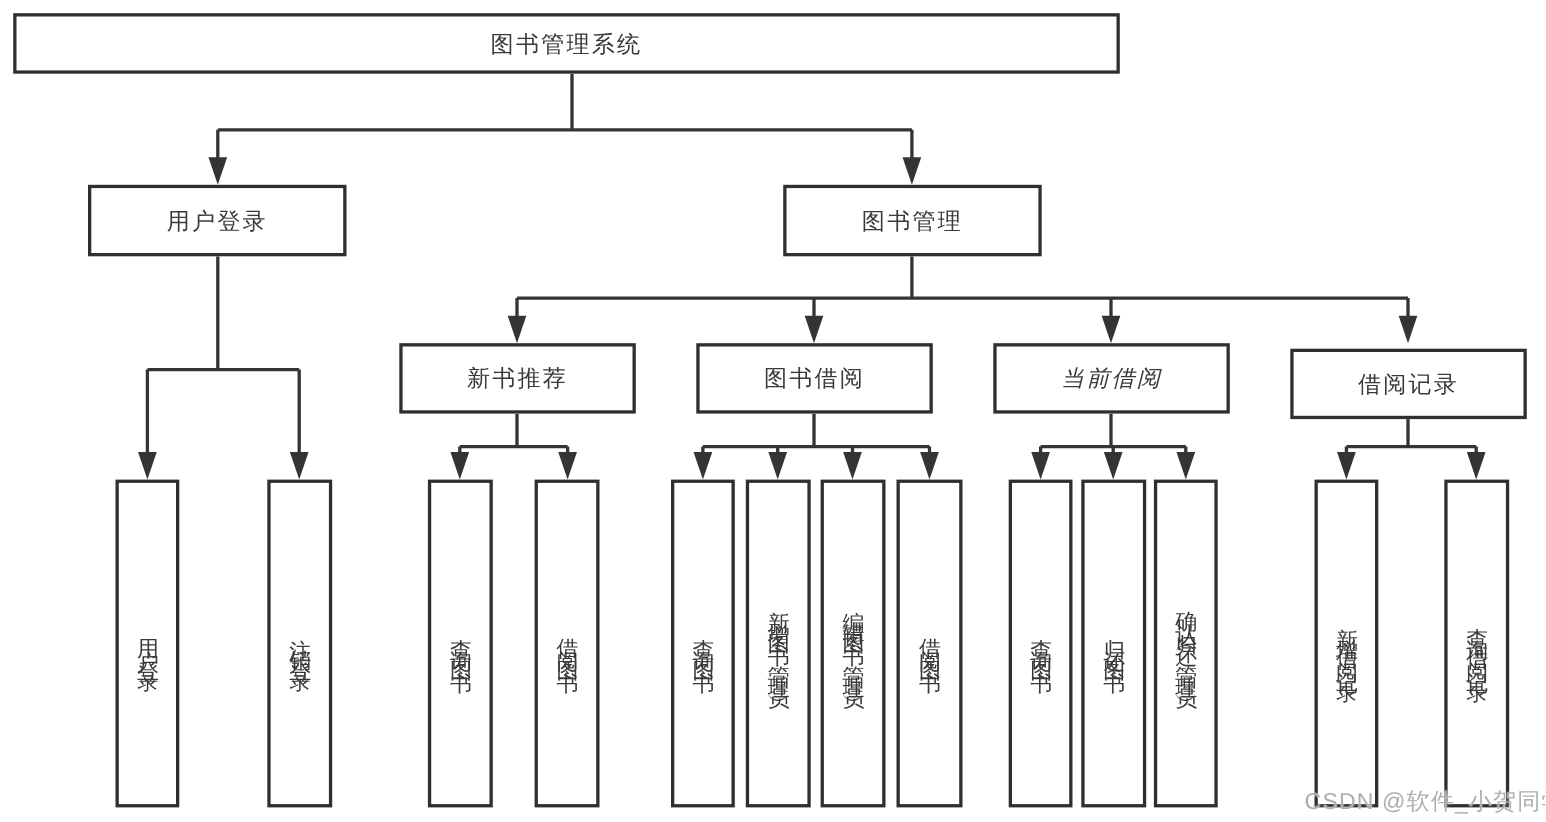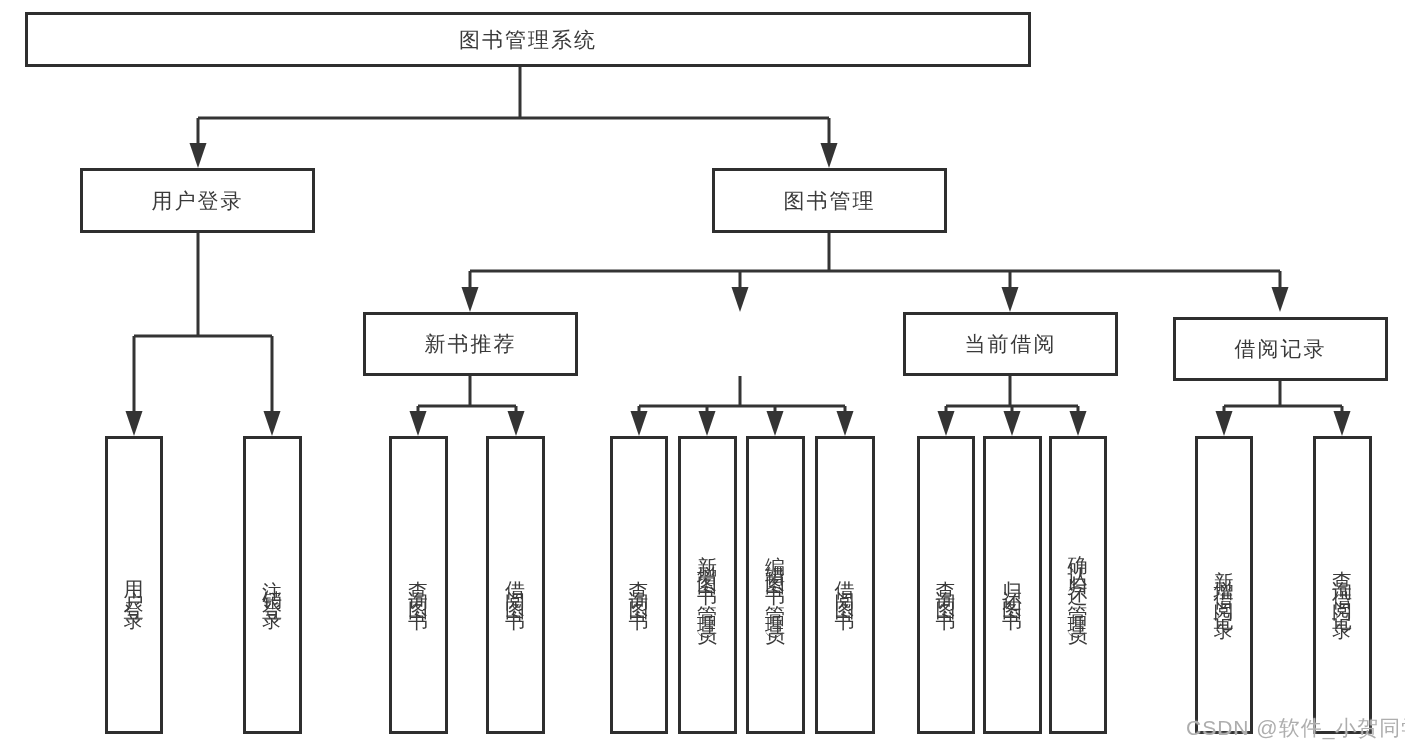--- a/index.html
+++ b/index.html
@@ -87,35 +87,38 @@
       <polygon points="766.5,411 783.5,411 775,436"></polygon>
       <polygon points="836.5,411 853.5,411 845,436"></polygon>
       <polygon points="937.5,411 954.5,411 946,436"></polygon>
       <polygon points="1003.5,411 1020.5,411 1012,436"></polygon>
       <polygon points="1069.5,411 1086.5,411 1078,436"></polygon>
       <polygon points="1215.5,411 1232.5,411 1224,436"></polygon>
       <polygon points="1333.5,411 1350.5,411 1342,436"></polygon>
     </g>
   </svg>
 
-  <div class="node hnode" style="left:25px; top:12px; width:1006px; height:55px;">
+  <div class="node hnode" style="left:12px; top:12px; width:1006px; height:55px;">
     <span>图书管理系统</span>
   </div>
 
   <div class="node hnode" style="left:80px; top:168px; width:235px; height:65px;">
     <span>用户登录</span>
   </div>
   <div class="node hnode" style="left:712px; top:168px; width:235px; height:65px;">
     <span>图书管理</span>
   </div>
 
   <div class="node hnode" style="left:363px; top:312px; width:215px; height:64px;justify-content:center;">
     <span>新书推荐</span>
   </div>
-  <div class="node hnode" style="left:903px; top:312px; width:215px; height:64px;">
+  <div class="node hnode" style="left:633px; top:312px; width:215px; height:64px;">
+    <span>图书借阅</span>
+  </div>
+  <div class="node hnode" style="left:903px; top:312px; width:215px; height:64px;font-style:italic;">
     <span>当前借阅</span>
   </div>
   <div class="node hnode" style="left:1173px; top:317px; width:215px; height:64px;">
     <span>借阅记录</span>
   </div>
 
   <div class="node vnode" style="left:105px; width:58px;">
     <span>用户登录</span>
   </div>
   <div class="node vnode" style="left:243px; width:59px;">

